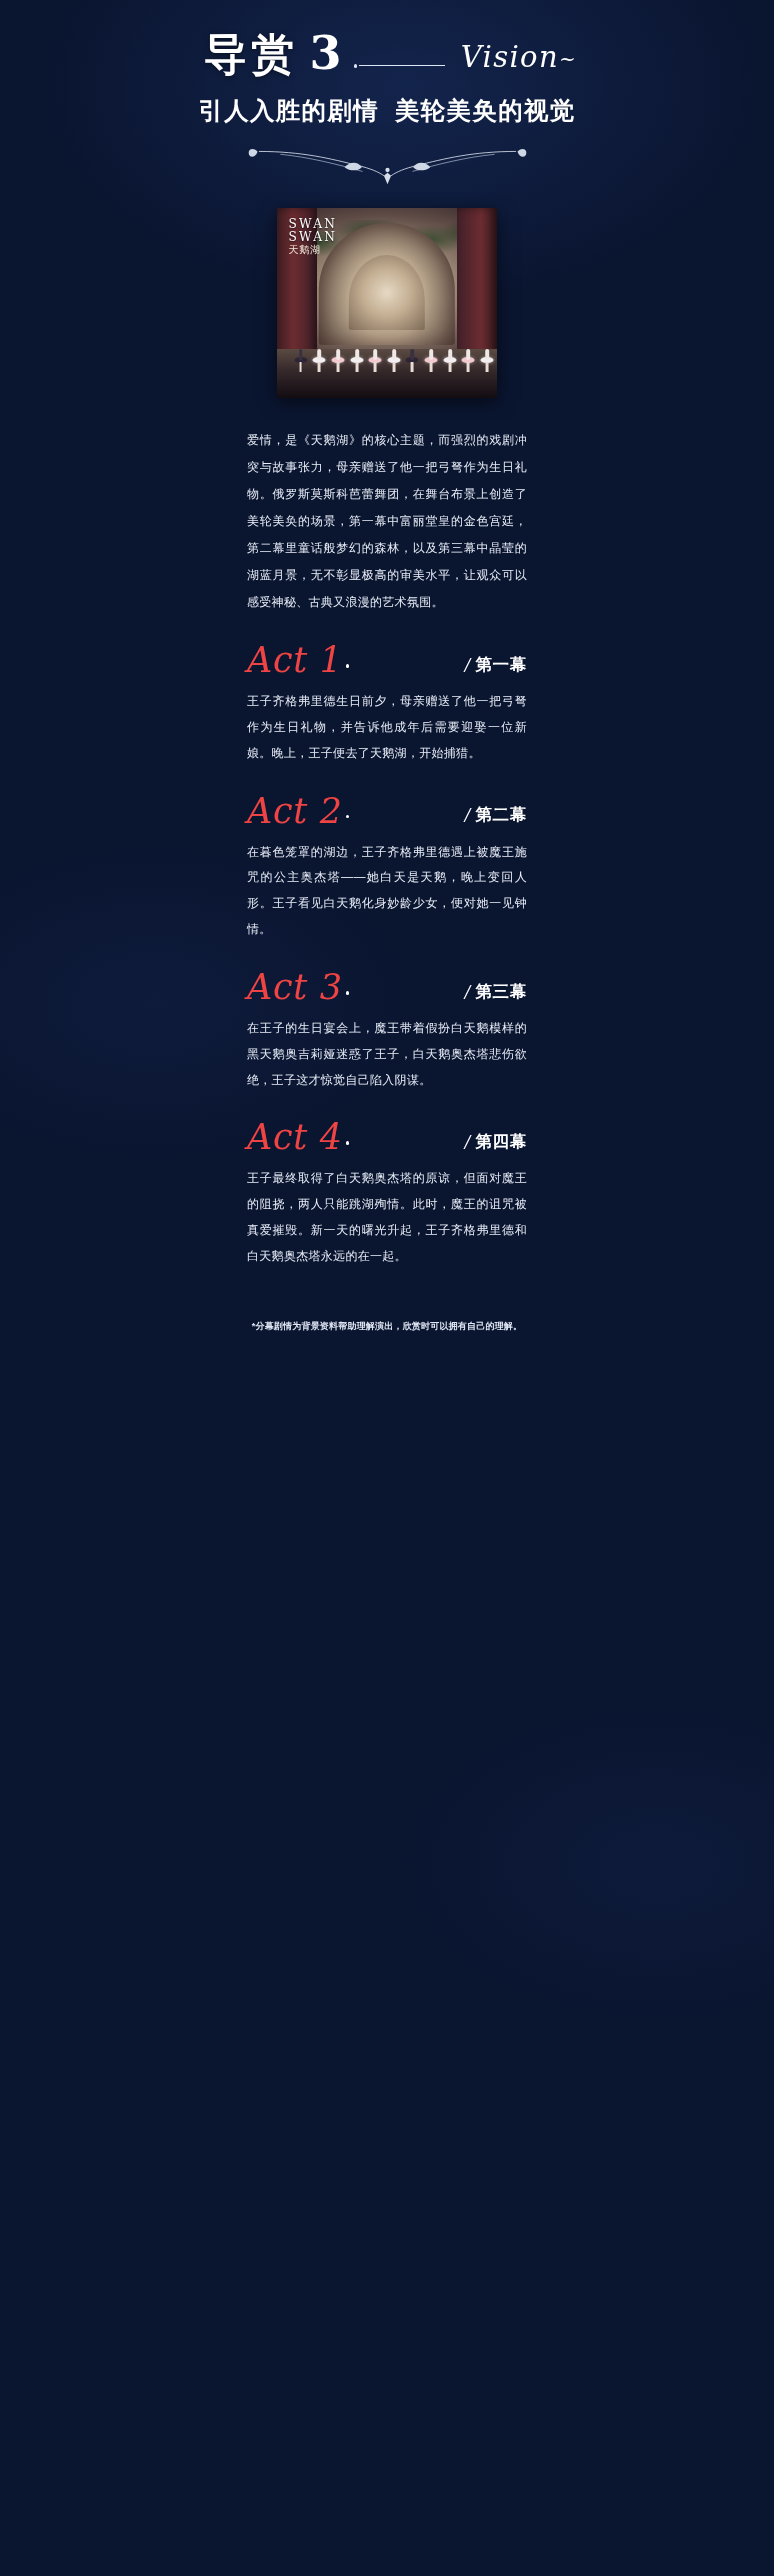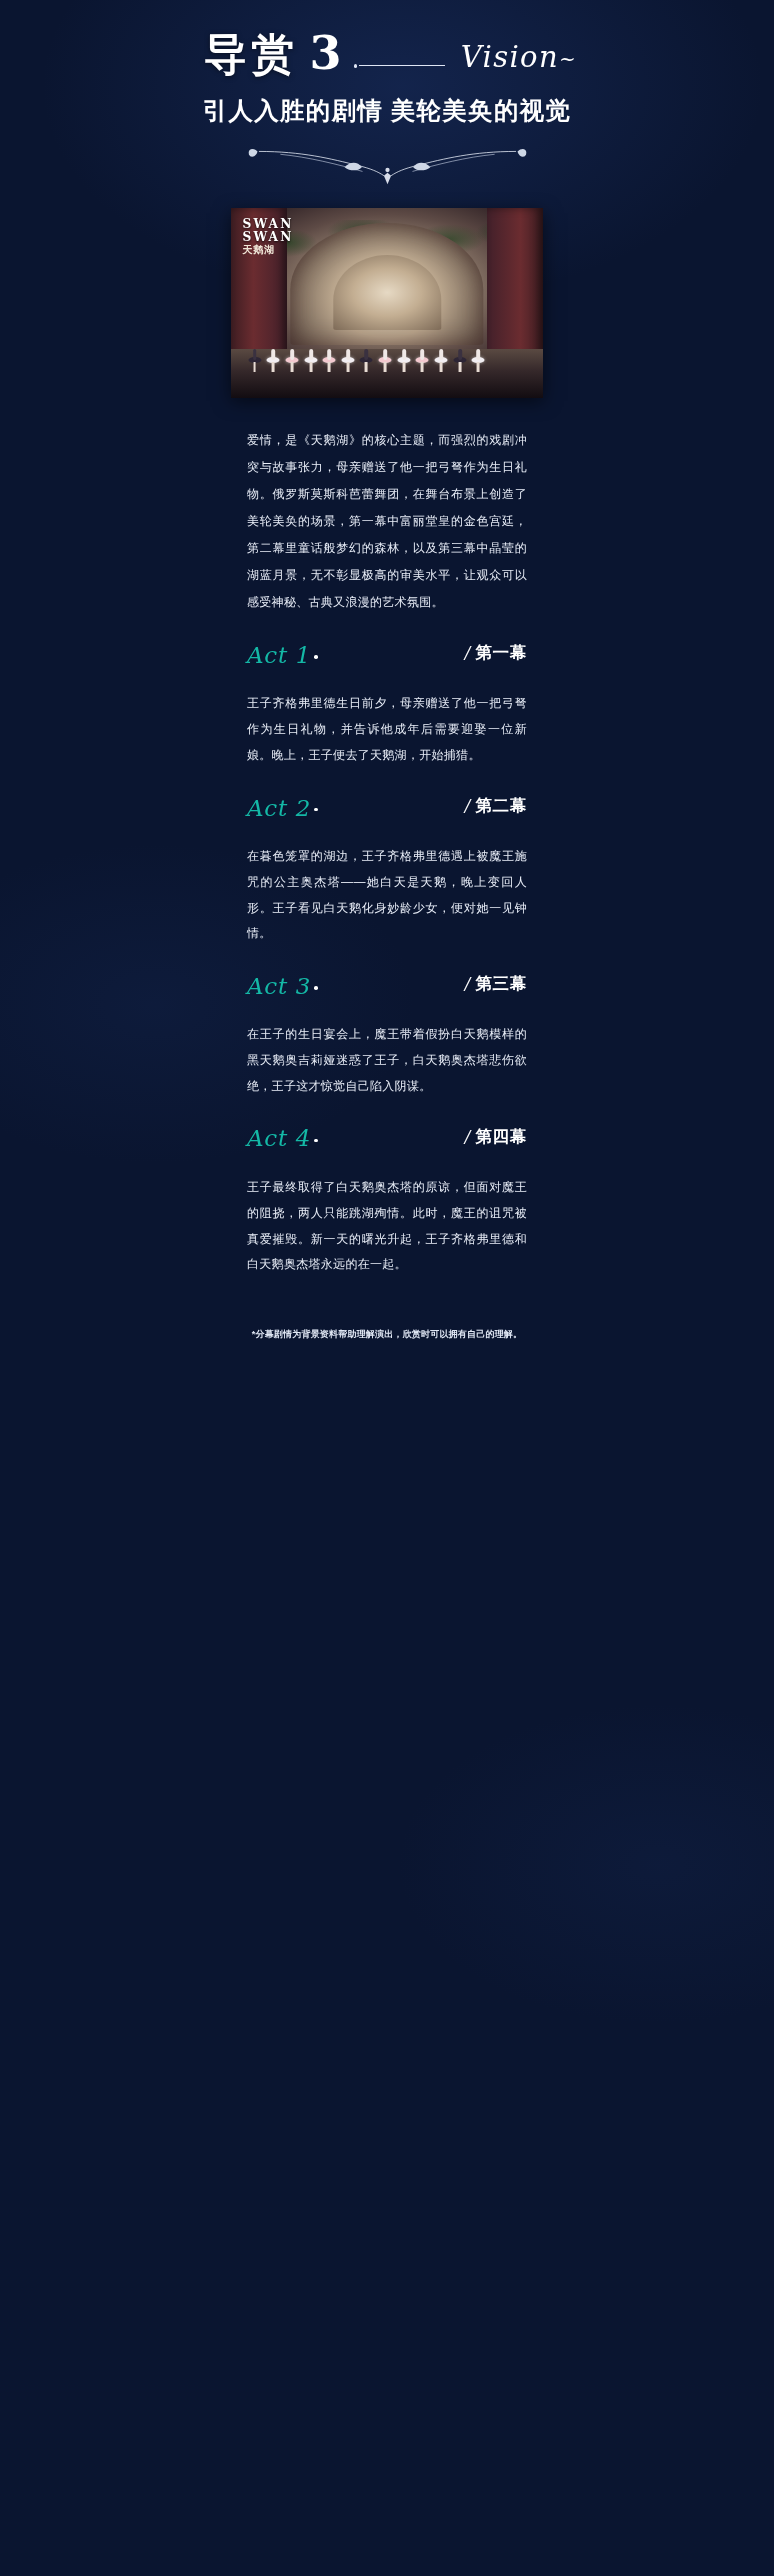--- a/index.html
+++ b/index.html
@@ -96,44 +96,43 @@
     line-height: 1;
     margin-bottom: 4.3px;
     position: relative;
   }
   .vision .swash {
     font-size: 20px;
     vertical-align: middle;
   }
   .subtitle {
     margin-top: 18.6px;
-    font-family: Liberation Serif, serif;
+    font-family: Liberation Mono, monospace;
     font-weight: bold;
     font-size: 24.4px;
     letter-spacing: 1.4px;
     color: #ffffff;
   }
   .ornament {
     margin: 13px auto 0;
     width: 301px;
     height: 50px;
     position: relative;
     opacity: 0.92;
   }
 
   
   .poster-wrap {
     margin: 18.6px auto 0;
-    width: 312px;
+    width: 220px;
     height: 190px;
     position: relative;
     box-shadow: 0 4.3px 17px rgba(0,0,0,0.55);
     overflow: hidden;
     background: #0c4a6e;
-    font-weight: bold;
   }
   .stage {
     position: absolute;
     inset: 0;
     background:
       radial-gradient(ellipse 186px 108px at 50% 42%, #cbbfae 0%, #9e8b78 35%, #5d4a45 68%, #2a1d22 100%),
       linear-gradient(180deg, #1a1016 0%, #2a1c20 40%, #140d12 100%);
   }
   .stage .arch {
     position: absolute;
@@ -275,22 +274,22 @@
   }
   .act-head {
     display: flex;
     align-items: flex-end;
     justify-content: space-between;
     padding-bottom: 4.3px;
   }
   .act-script {
     font-family: "DejaVu Serif", "Liberation Serif", serif;
     font-style: italic;
-    font-size: 23px;
-    color: #14b8a6;
+    font-size: 35px;
+    color: #ef4444;
     letter-spacing: 0.7px;
     line-height: 1.05;
     position: relative;
     white-space: nowrap;
   }
   .act-script .dot {
     display: inline-block;
     width: 3.6px;
     height: 3.6px;
     background: #fff;
@@ -307,21 +306,21 @@
     padding-bottom: 2.9px;
     white-space: nowrap;
   }
   .act-cn .slash {
     font-weight: normal;
     font-style: italic;
     margin-right: 4.3px;
     color: #ffffff;
   }
   .act-body {
-    margin-top: 20px;
+    margin-top: 6px;
     font-size: 12px;
     line-height: 2.15;
     color: #e9eef8;
     letter-spacing: 0.3px;
     text-align: justify;
   }
 
   
   .footnote {
     margin: 50px auto 21.5px;

